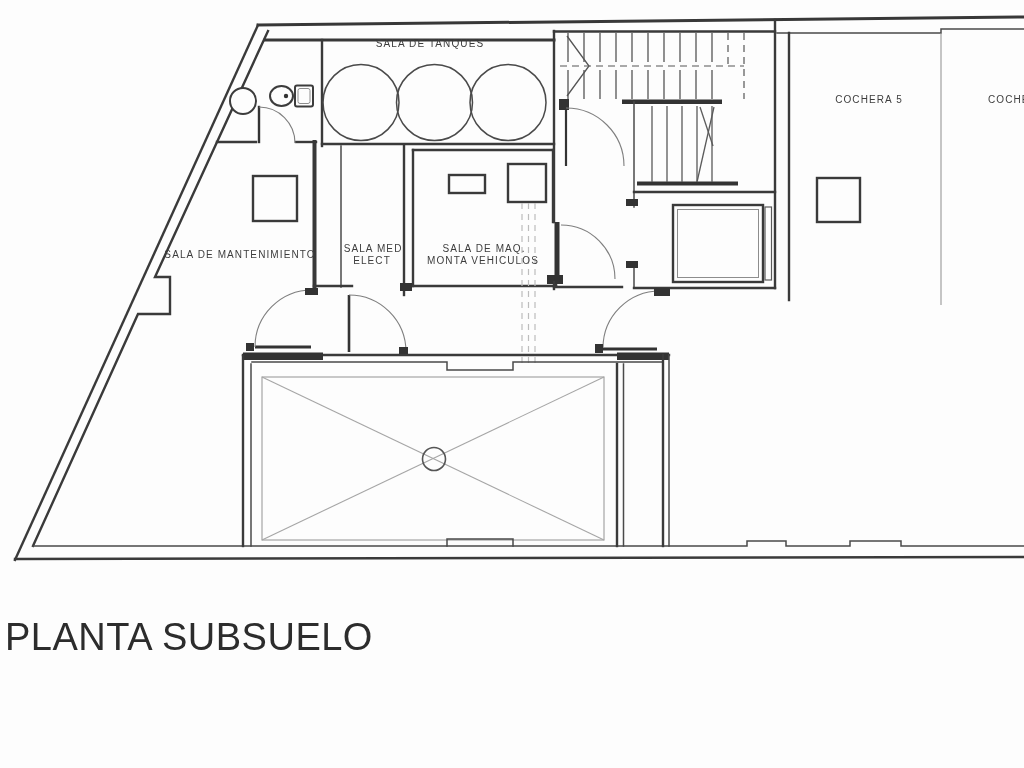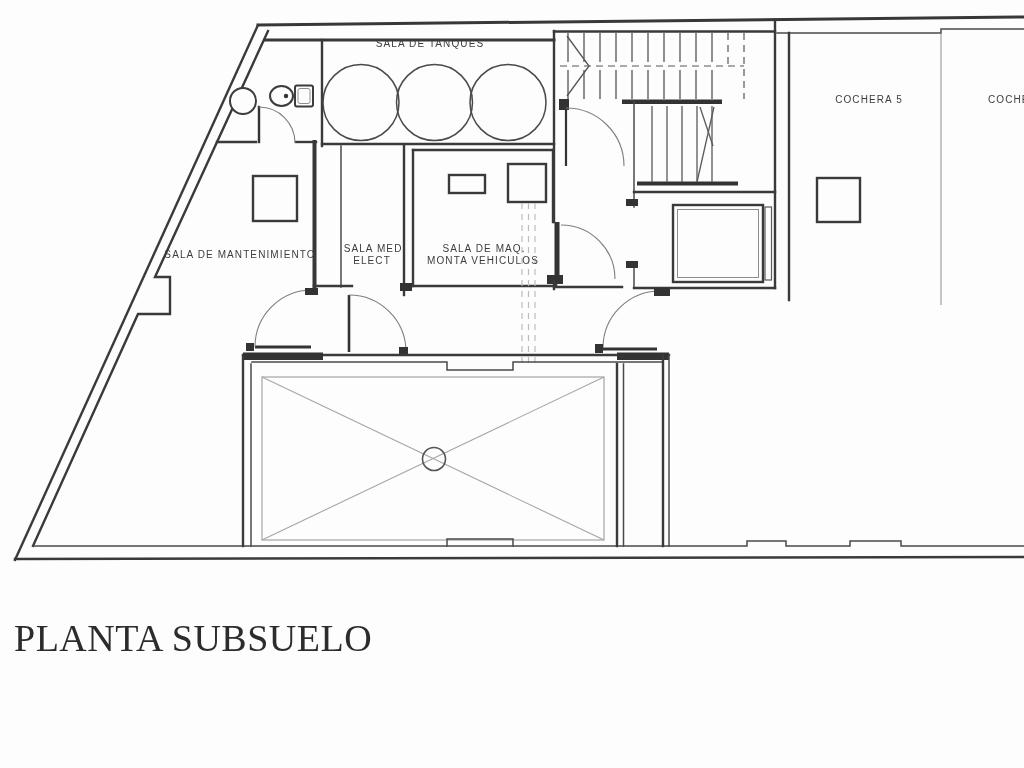--- a/index.html
+++ b/index.html
@@ -13,22 +13,22 @@
   .w1{stroke:#5a5a5a;stroke-width:1.2;fill:none;}
   .thin{stroke:#8d8d8d;stroke-width:1;fill:none;}
   .arc{stroke:#7f7f7f;stroke-width:1.1;fill:none;}
   .lt{stroke:#a6a6a6;stroke-width:1.2;fill:none;}
   .dash{stroke:#bdbdbd;stroke-width:1.2;fill:none;stroke-dasharray:6 5;}
   .sdash{stroke:#565656;stroke-width:1.2;fill:none;stroke-dasharray:7 5;}
   .dk{fill:#333333;stroke:none;}
   .fixture{stroke:#3c3c3c;stroke-width:2;fill:#fdfdfd;}
   text.lbl{font-family:"Liberation Sans", sans-serif;font-size:10px;letter-spacing:1.1px;
            fill:#3d3d3d;text-anchor:middle;}
-  .plan-title{position:absolute;left:14px;top:616px;font-size:38px;letter-spacing:.5px;
-              color:#2c2c2c;font-family:Liberation Serif, serif;}
+  .plan-title{position:absolute;left:5px;top:616px;font-size:38px;letter-spacing:.5px;
+              color:#2c2c2c;font-family:Liberation Sans, sans-serif;}
 </style>
 </head>
 <body>
 
 <div class="canvas">
 <svg width="1024" height="768" viewBox="0 0 1024 768">
 
   <g>
     <line class="w3" x1="258" y1="25" x2="1024" y2="17"></line>
     <line class="w2" x1="258" y1="25" x2="15" y2="560"></line>

